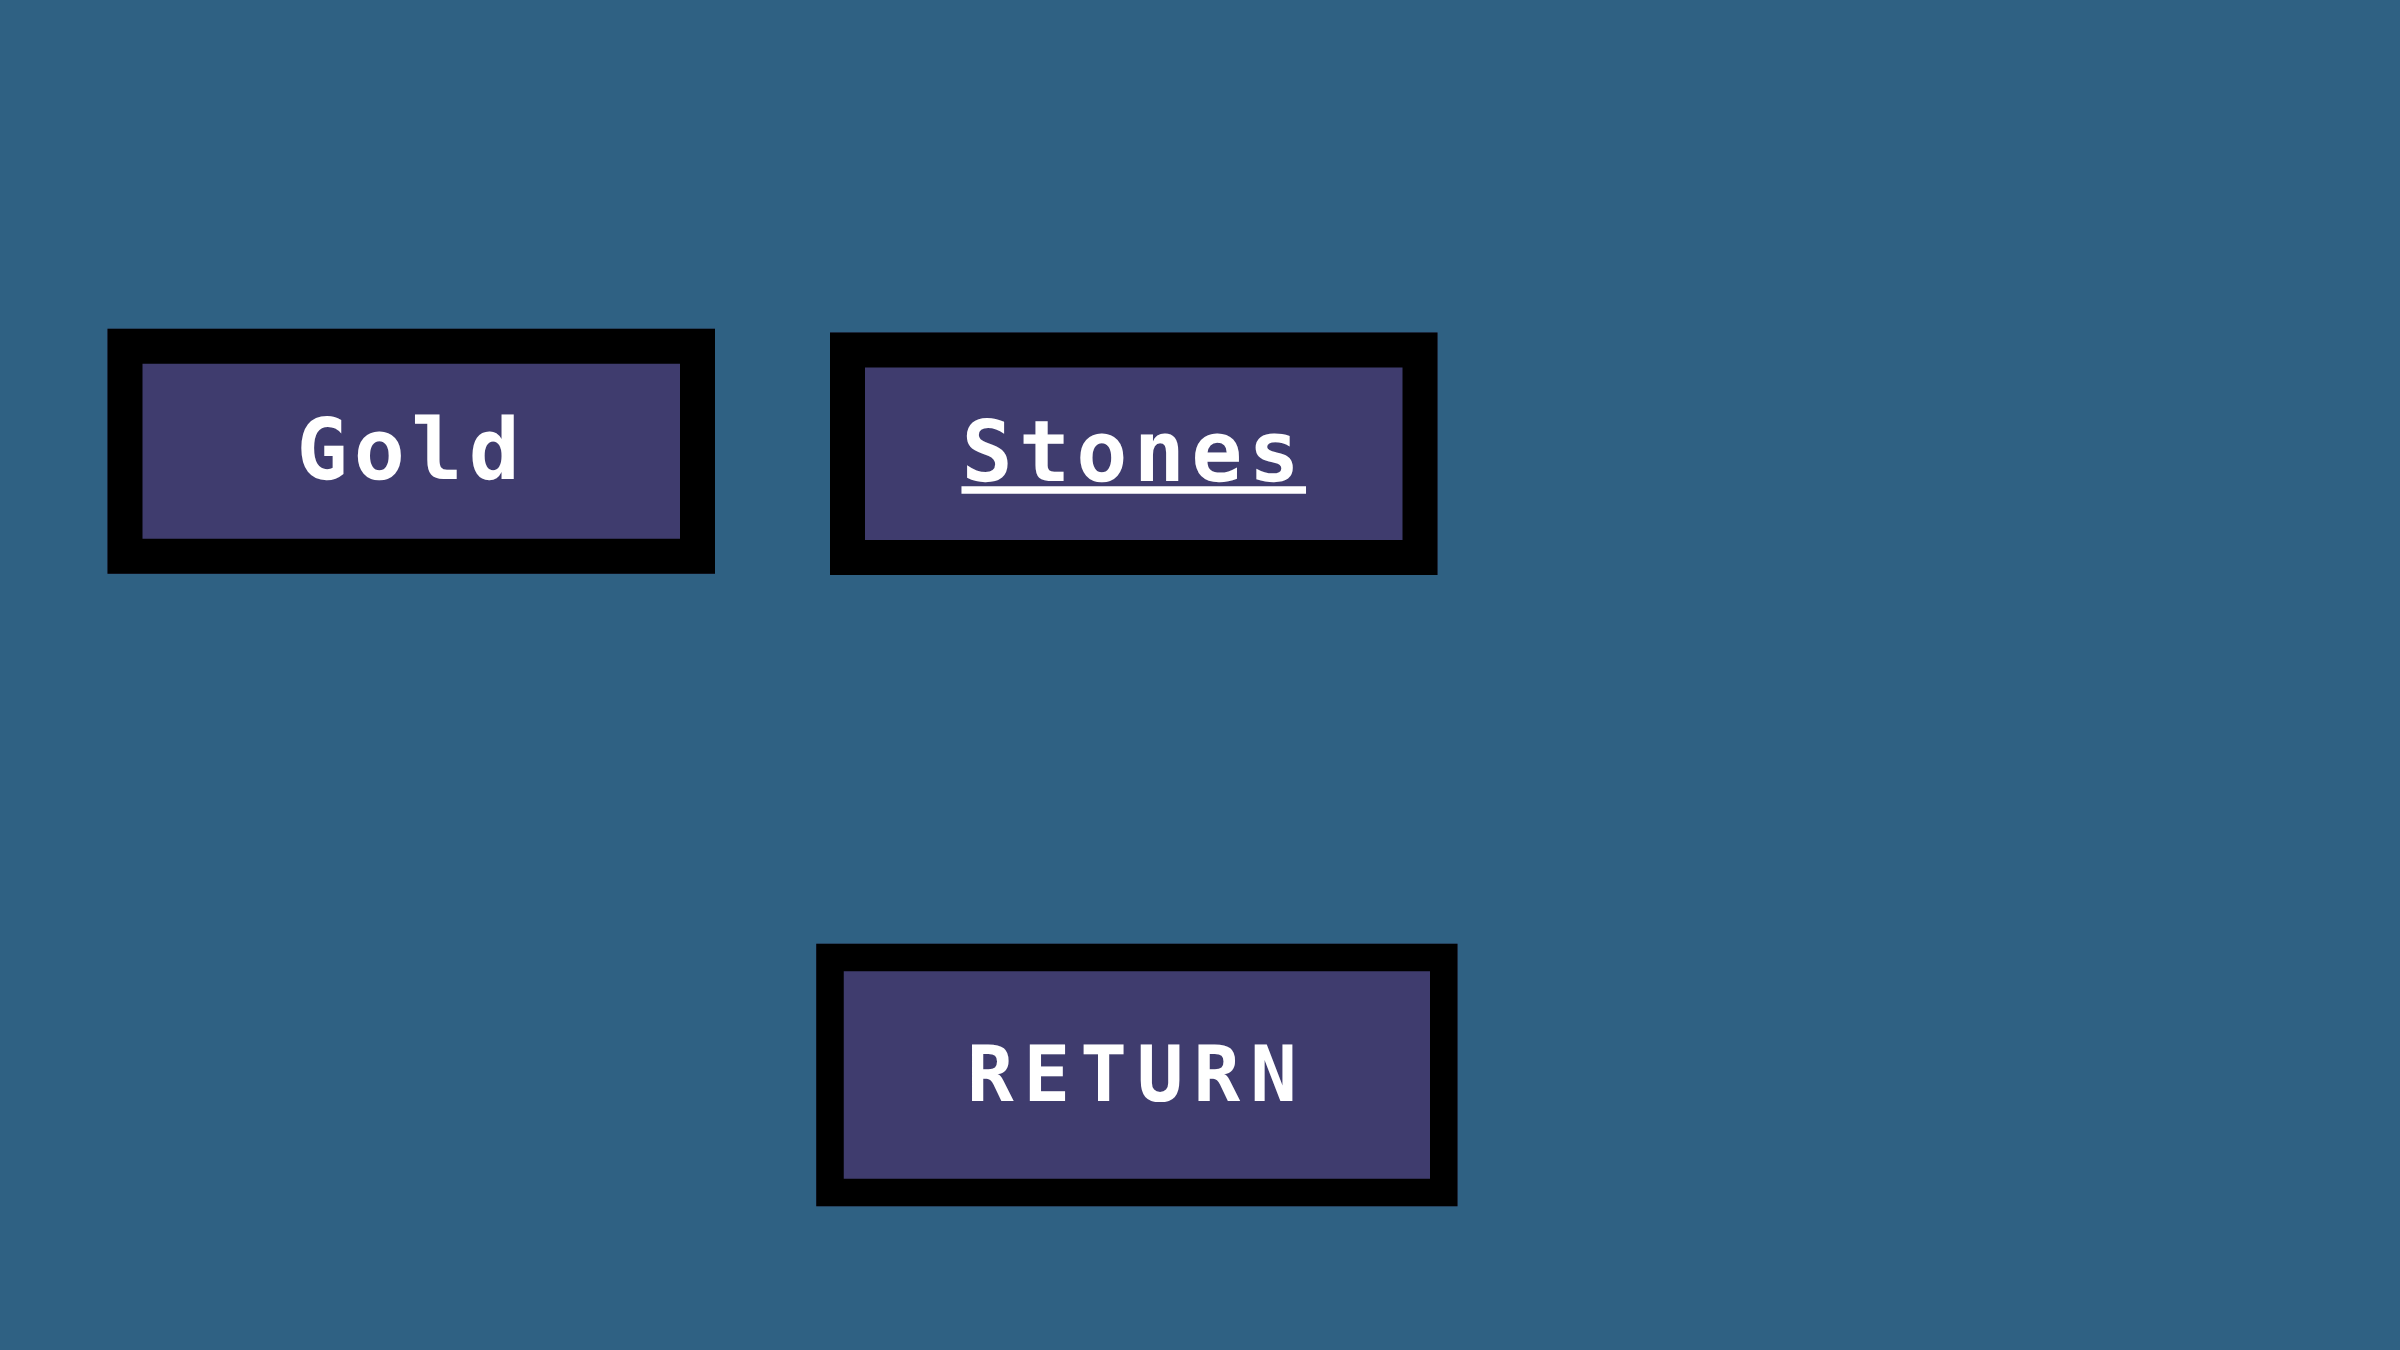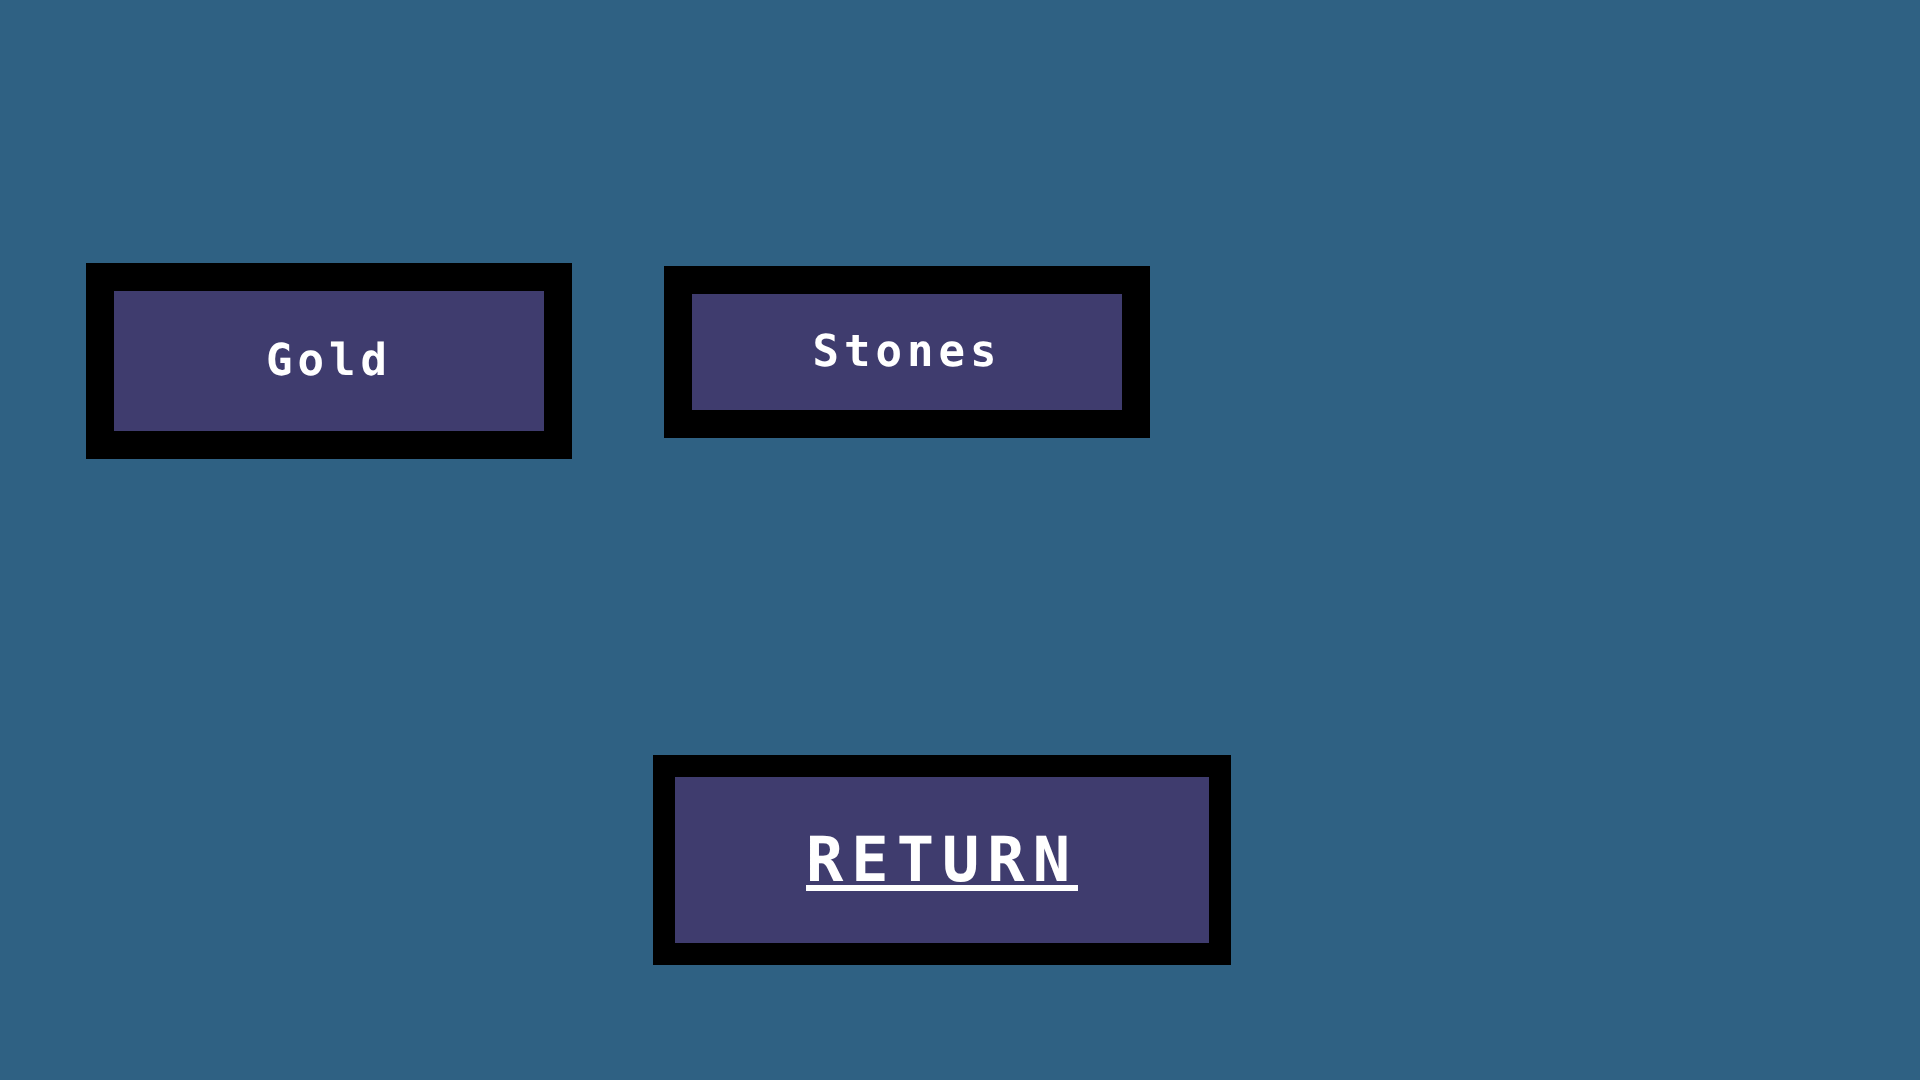--- a/index.html
+++ b/index.html
@@ -29,38 +29,37 @@
   .menu-btn {
     position: absolute;
     display: flex;
     align-items: center;
     justify-content: center;
     background: var(--button-fill);
     border: 28px solid var(--button-border);
     color: var(--button-text);
     font-family: "DejaVu Sans Mono", "Liberation Mono", monospace;
     font-weight: bold;
-    font-size: 44px;
+    font-size: 68px;
     letter-spacing: 5px;
     line-height: 1;
     padding: 0;
     cursor: pointer;
     
     text-rendering: geometricPrecision;
     -webkit-font-smoothing: none;
   }
   .menu-btn.gold   { left: 86px;   top: 263px; width: 486px; height: 196px; }
-  .menu-btn.stones { left: 664px;  top: 266px; width: 486px; height: 172px; }
+  .menu-btn.stones { left: 664px;  top: 266px; width: 486px; height: 194px; text-decoration: underline; }
   .menu-btn.rubies { left: 1261px; top: 266px; width: 486px; height: 196px; }
   .menu-btn.return {
-    left: 653px; top: 755px; width: 578px; height: 210px;
+    left: 653px; top: 755px; width: 513px; height: 210px;
     border-width: 22px;
     font-size: 62px;
     letter-spacing: 8px;
-    text-decoration: underline;
   }
 </style>
 </head>
 <body>
 
 <div class="screen">
   <button class="menu-btn gold">Gold</button>
   <button class="menu-btn stones">Stones</button>
   <button class="menu-btn return">RETURN</button>
 </div>

